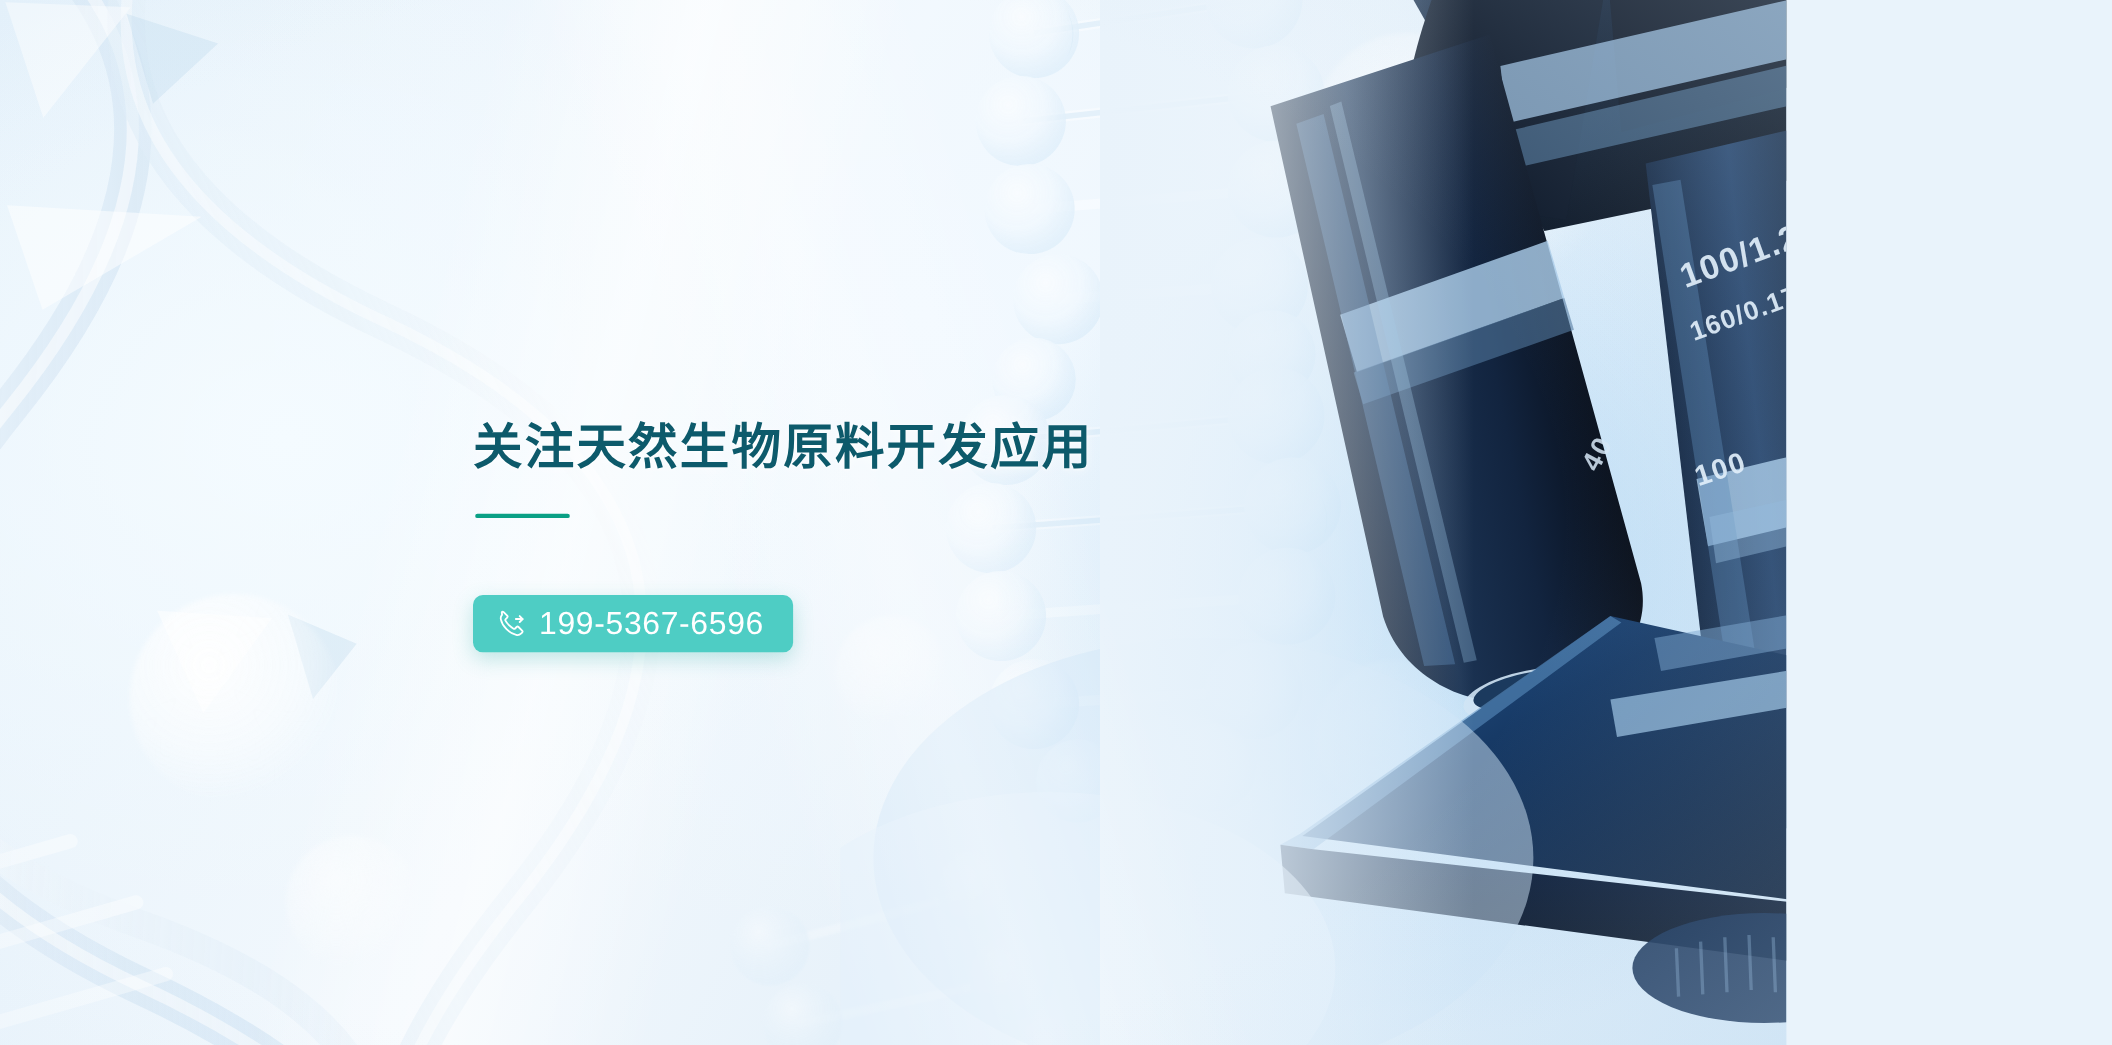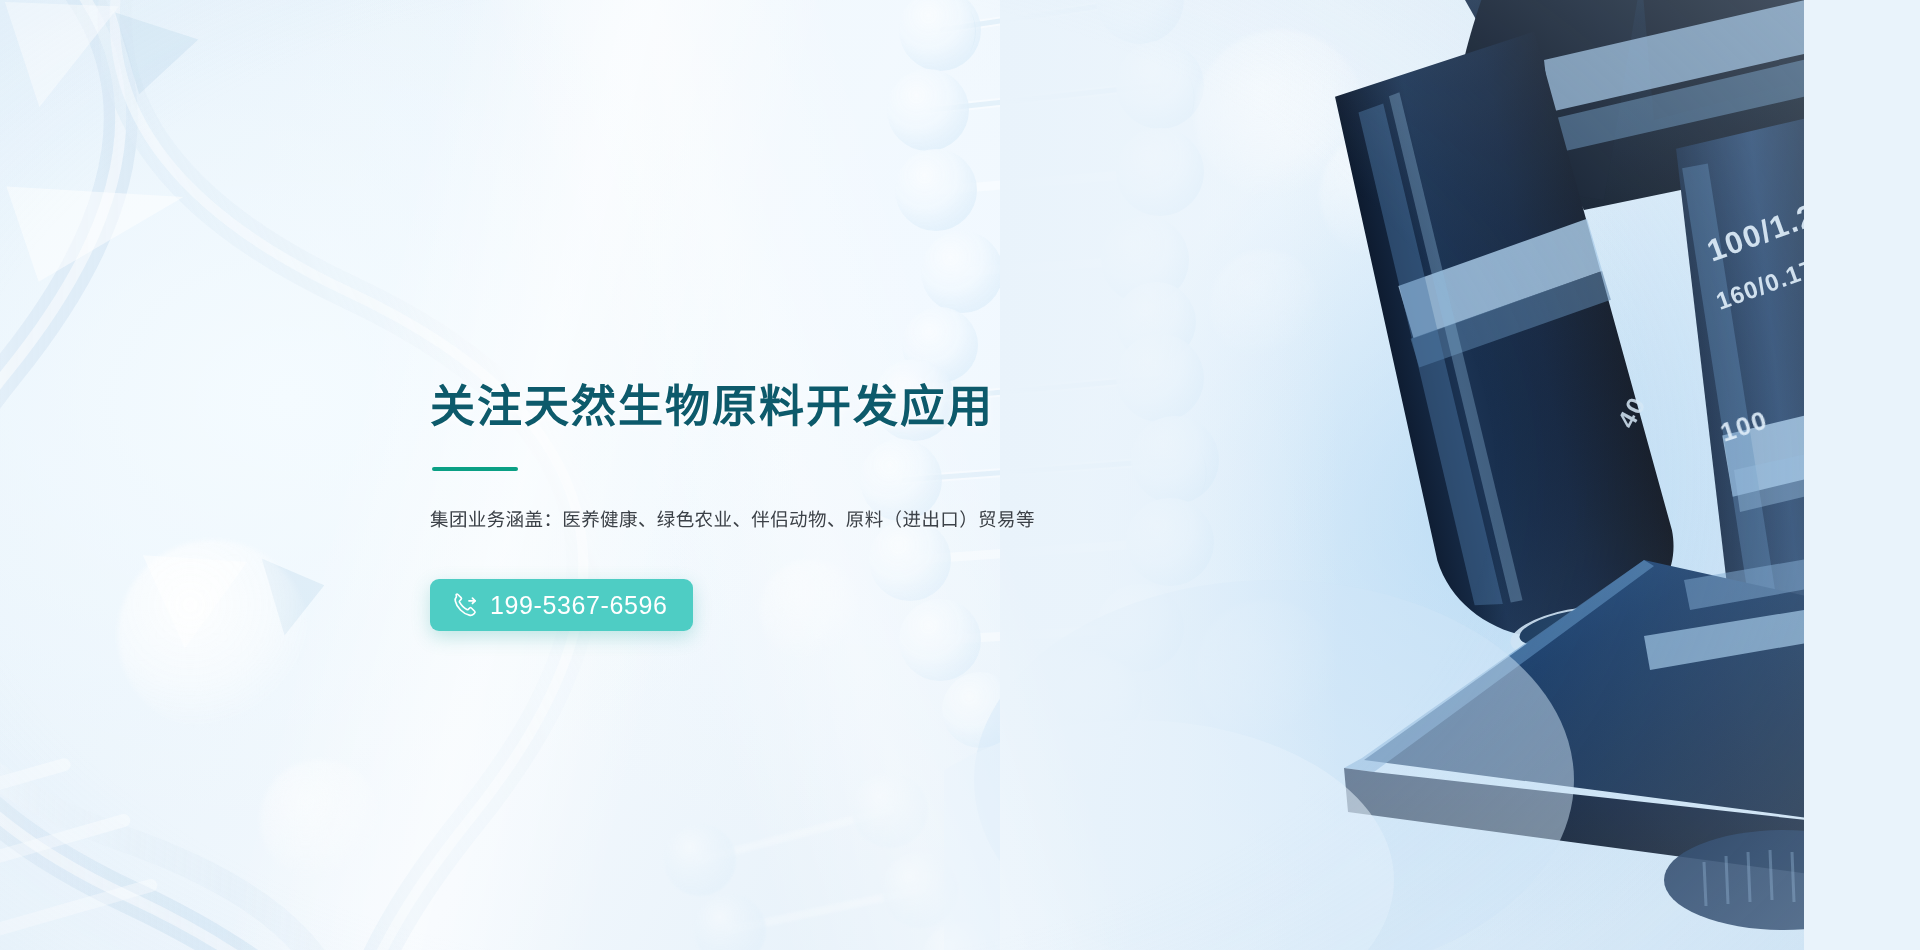--- a/index.html
+++ b/index.html
@@ -6,21 +6,21 @@
   * { margin:0; padding:0; box-sizing:border-box; }
   html,body { width:1920px; height:950px; overflow:hidden; }
   body {
     font-family:"Liberation Sans","DejaVu Sans",sans-serif;
     background:#e9f3fb;
   }
 
   
   .hero{
     position:relative;
-    width:1804px;height:950px;
+    width:1624px;height:950px;
     overflow:hidden;
     background:
       radial-gradient(ellipse 900px 700px at 16% 42%, #f4fbff 0%, rgba(244,251,255,0) 62%),
       radial-gradient(ellipse 1100px 900px at 52% 30%, #f2f9ff 0%, rgba(242,249,255,0) 65%),
       linear-gradient(118deg,#e6f2fb 0%,#ecf5fc 22%,#f2f8fd 40%,#e8f2fa 58%,#dfeefa 74%,#d2e6f6 100%);
   }
 
   
   .dna-wrap{
     position:absolute; left:-160px; top:-180px;
@@ -106,21 +106,21 @@
     height:52px;
     padding:0 26px 0 21px;
     border:none;border-radius:9px;
     cursor:pointer;
     box-shadow:0 6px 18px rgba(60,180,170,.30);
     font-family:inherit;
   }
   .cta .ico{display:flex;align-items:center;justify-content:center;width:28px;height:28px;flex:none;}
   .cta .ico svg{width:27px;height:27px;display:block;}
   .cta .num{
-    font-size:25px;font-weight:500;letter-spacing:.6px;line-height:1;white-space:nowrap;
+    font-size:29px;font-weight:500;letter-spacing:.6px;line-height:1;white-space:nowrap;
   }
 </style>
 </head>
 <body>
 
 <div class="hero">
 
   <div class="dna-wrap">
     <svg viewBox="0 0 1000 1400" xmlns="http://www.w3.org/2000/svg" aria-hidden="true">
       <defs>
@@ -440,21 +440,20 @@
   <div class="sweep sweep-b"></div>
   <div class="vignette"></div>
 
   <div class="content">
 
     <h1 class="headline" style="color: rgb(13, 90, 107);">关注天然生物原料开发应用</h1>
 
     <div class="rule" style="background: rgb(10, 160, 133);"></div>
 
     <div class="desc">
-      <p style="color: rgb(59, 65, 72);">集团业务涵盖：医养健康、绿色农业、伴侣动物、原料（进出口）贸易等</p>
     </div>
 
     <button class="cta" style="background: rgb(78, 205, 196); color: rgb(255, 255, 255);">
       <span class="ico">
         <svg viewBox="0 0 28 28" fill="none" xmlns="http://www.w3.org/2000/svg" aria-hidden="true">
 
           <path d="M4.6 5.1c-1.1 1.1-1.5 2.8-1.1 4.5 0.7 3.2 2.6 6.4 5.3 9.1 2.7 2.7 5.9 4.6 9.1 5.3
                    1.7 0.4 3.4 0 4.5-1.1l1.1-1.1c0.5-0.5 0.5-1.3 0-1.8l-3.4-3.4c-0.5-0.5-1.3-0.5-1.8 0
                    l-1.4 1.4c-0.4 0.4-1 0.5-1.5 0.2-1.6-0.9-3-2-4.3-3.3-1.3-1.3-2.4-2.7-3.3-4.3
                    -0.3-0.5-0.2-1.1 0.2-1.5l1.4-1.4c0.5-0.5 0.5-1.3 0-1.8L6.1 2.6c-0.5-0.5-1.3-0.5-1.8 0z" stroke="#ffffff" stroke-width="1.7" stroke-linejoin="round" stroke-linecap="round"></path>

